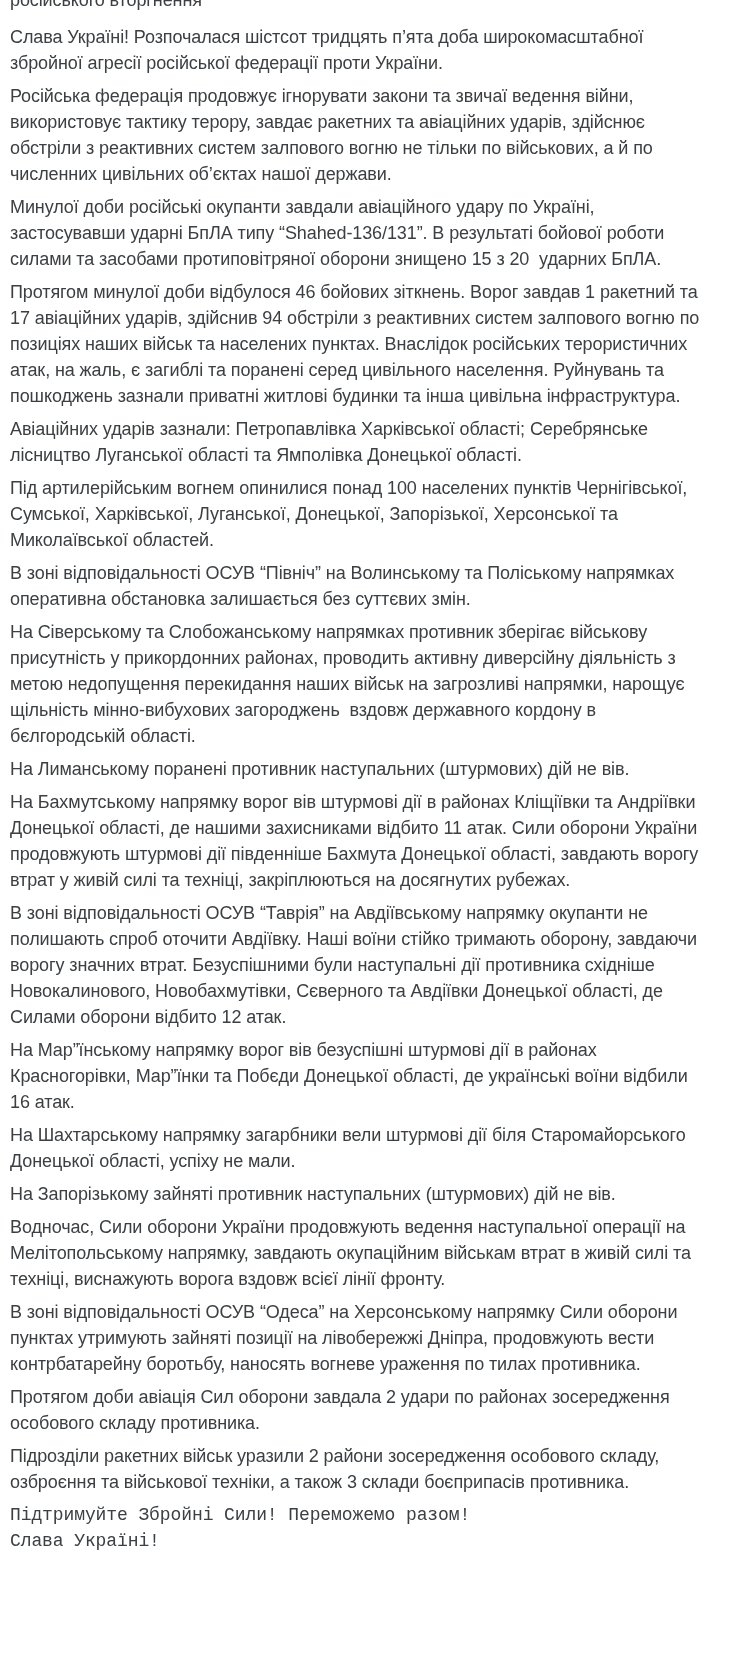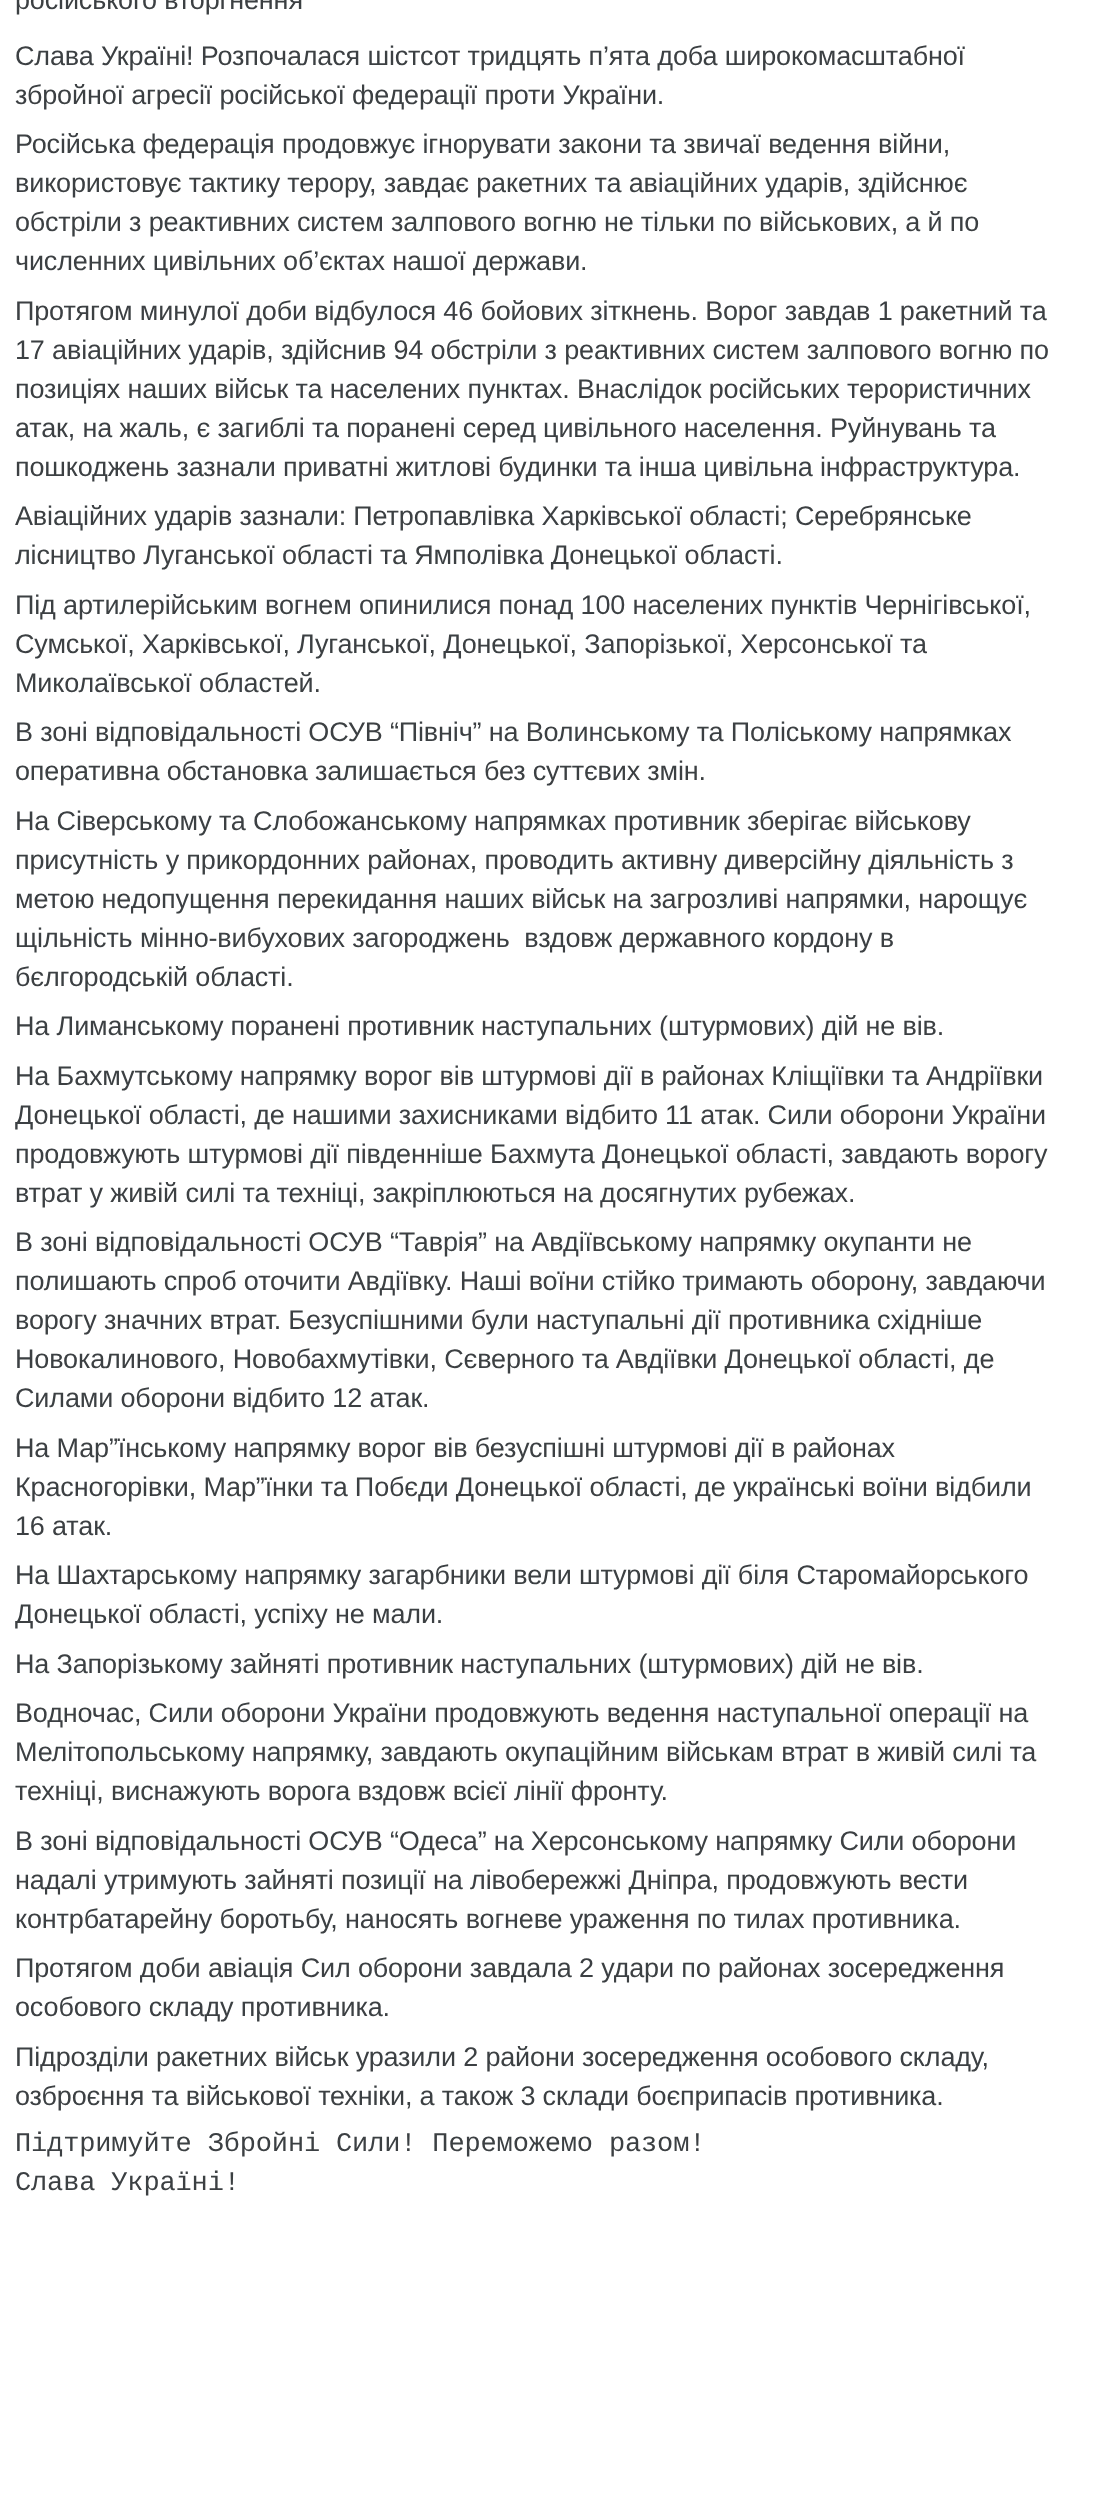--- a/index.html
+++ b/index.html
@@ -37,30 +37,31 @@
     font-family: Liberation Mono, monospace;
   }
 </style>
 </head>
 <body style="background: rgb(255, 255, 255);">
 
 <main class="post-body" style="color: rgb(60, 64, 67);">
   <p class="clipped">російського вторгнення</p>
   <p>Слава Україні! Розпочалася шістсот тридцять п’ята доба широкомасштабної збройної агресії російської федерації проти України.</p>
   <p>Російська федерація продовжує ігнорувати закони та звичаї ведення війни, використовує тактику терору, завдає ракетних та авіаційних ударів, здійснює обстріли з реактивних систем залпового вогню не тільки по військових, а й по численних цивільних об’єктах нашої держави.</p>
+  <p>Минулої доби російські окупанти завдали авіаційного удару по Україні, застосувавши ударні БпЛА типу “Shahed-136/131”. В результаті бойової роботи силами та засобами протиповітряної оборони знищено 15 з 20  ударних БпЛА.</p>
   <p>Протягом минулої доби відбулося 46 бойових зіткнень. Ворог завдав 1 ракетний та 17 авіаційних ударів, здійснив 94 обстріли з реактивних систем залпового вогню по позиціях наших військ та населених пунктах. Внаслідок російських терористичних атак, на жаль, є загиблі та поранені серед цивільного населення. Руйнувань та пошкоджень зазнали приватні житлові будинки та інша цивільна інфраструктура.</p>
   <p>Авіаційних ударів зазнали: Петропавлівка Харківської області; Серебрянське лісництво Луганської області та Ямполівка Донецької області.</p>
   <p>Під артилерійським вогнем опинилися понад 100 населених пунктів Чернігівської, Сумської, Харківської, Луганської, Донецької, Запорізької, Херсонської та Миколаївської областей.</p>
   <p>В зоні відповідальності ОСУВ “Північ” на Волинському та Поліському напрямках оперативна обстановка залишається без суттєвих змін.</p>
   <p>На Сіверському та Слобожанському напрямках противник зберігає військову присутність у прикордонних районах, проводить активну диверсійну діяльність з метою недопущення перекидання наших військ на загрозливі напрямки, нарощує щільність мінно-вибухових загороджень  вздовж державного кордону в бєлгородській області.</p>
   <p>На Лиманському поранені противник наступальних (штурмових) дій не вів.</p>
   <p>На Бахмутському напрямку ворог вів штурмові дії в районах Кліщіївки та Андріївки Донецької області, де нашими захисниками відбито 11 атак. Сили оборони України продовжують штурмові дії південніше Бахмута Донецької області, завдають ворогу втрат у живій силі та техніці, закріплюються на досягнутих рубежах.</p>
   <p>В зоні відповідальності ОСУВ “Таврія” на Авдіївському напрямку окупанти не полишають спроб оточити Авдіївку. Наші воїни стійко тримають оборону, завдаючи ворогу значних втрат. Безуспішними були наступальні дії противника східніше Новокалинового, Новобахмутівки, Сєверного та Авдіївки Донецької області, де Силами оборони відбито 12 атак.</p>
   <p>На Мар”їнському напрямку ворог вів безуспішні штурмові дії в районах Красногорівки, Мар”їнки та Побєди Донецької області, де українські воїни відбили 16 атак.</p>
   <p>На Шахтарському напрямку загарбники вели штурмові дії біля Старомайорського Донецької області, успіху не мали.</p>
   <p>На Запорізькому зайняті противник наступальних (штурмових) дій не вів.</p>
   <p>Водночас, Сили оборони України продовжують ведення наступальної операції на Мелітопольському напрямку, завдають окупаційним військам втрат в живій силі та техніці, виснажують ворога вздовж всієї лінії фронту.</p>
-  <p>В зоні відповідальності ОСУВ “Одеса” на Херсонському напрямку Сили оборони надалі утримують зайняті позиції на лівобережжі Дніпра, продовжують вести контрбатарейну боротьбу, наносять вогневе ураження по тилах противника.</p>
+  <p>В зоні відповідальності ОСУВ “Одеса” на Херсонському напрямку Сили оборони пунктах утримують зайняті позиції на лівобережжі Дніпра, продовжують вести контрбатарейну боротьбу, наносять вогневе ураження по тилах противника.</p>
   <p>Протягом доби авіація Сил оборони завдала 2 удари по районах зосередження особового складу противника.</p>
   <p>Підрозділи ракетних військ уразили 2 райони зосередження особового складу, озброєння та військової техніки, а також 3 склади боєприпасів противника.</p>
   <p>Підтримуйте Збройні Сили! Переможемо разом!
 Слава Україні!</p>
 </main>
 
 </body></html>

